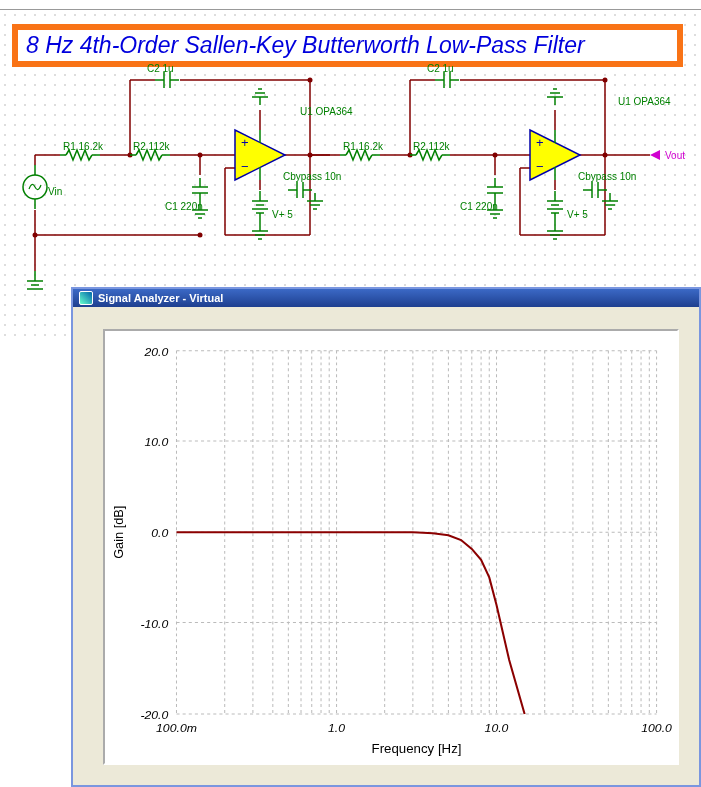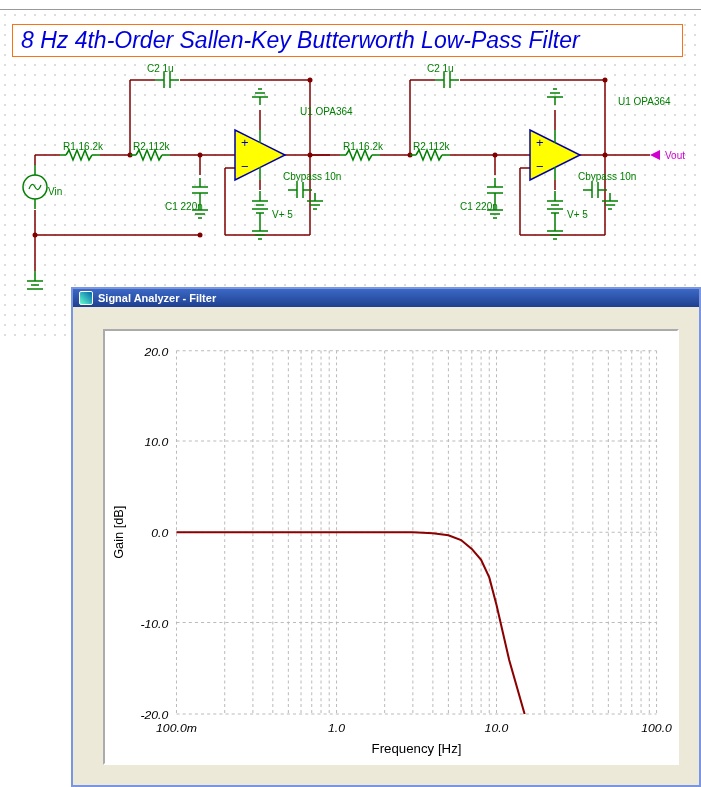--- a/index.html
+++ b/index.html
@@ -23,21 +23,21 @@
     border-bottom: 1px solid #999;
     font-size: 7px;
     padding: 1px 4px;
     color: #555;
   }
   .title-box {
     position: absolute;
     top: 24px;
     left: 12px;
     right: 18px;
-    border: 1px solid #f97316;
+    border: 6px solid #f97316;
     background: #fff;
     padding: 2px 8px;
     font-size: 23px;
     font-family: Arial, sans-serif;
     color: #0000dd;
     font-style: italic;
   }
   .schematic {
     position: absolute;
     top: 60px; left: 0; width: 701px; height: 230px;
@@ -240,21 +240,21 @@
     <text x="567" y="158">V+ 5</text>
     <text x="618" y="45">U1 OPA364</text>
   </g>
   <text x="665" y="99" font-family="Arial" font-size="10" fill="#d000d0">Vout</text>
   <text x="0" y="245" font-family="Arial" font-size="10" fill="#00aaaa">et 2.5</text>
 </svg>
 
 <div class="window-frame">
   <div class="titlebar">
     <span class="ticon"></span>
-    <span>Signal Analyzer - Filter</span>
+    <span>Signal Analyzer - Virtual</span>
   </div>
   <div class="plot-area">
     <svg width="100%" height="100%" viewBox="0 0 560 440" preserveAspectRatio="none">
 
       <g>
 
         <g stroke="#bbb" stroke-width="1" stroke-dasharray="3,3">
           <line x1="70" y1="20" x2="540" y2="20"></line>
           <line x1="70" y1="112" x2="540" y2="112"></line>
           <line x1="70" y1="205" x2="540" y2="205"></line>

